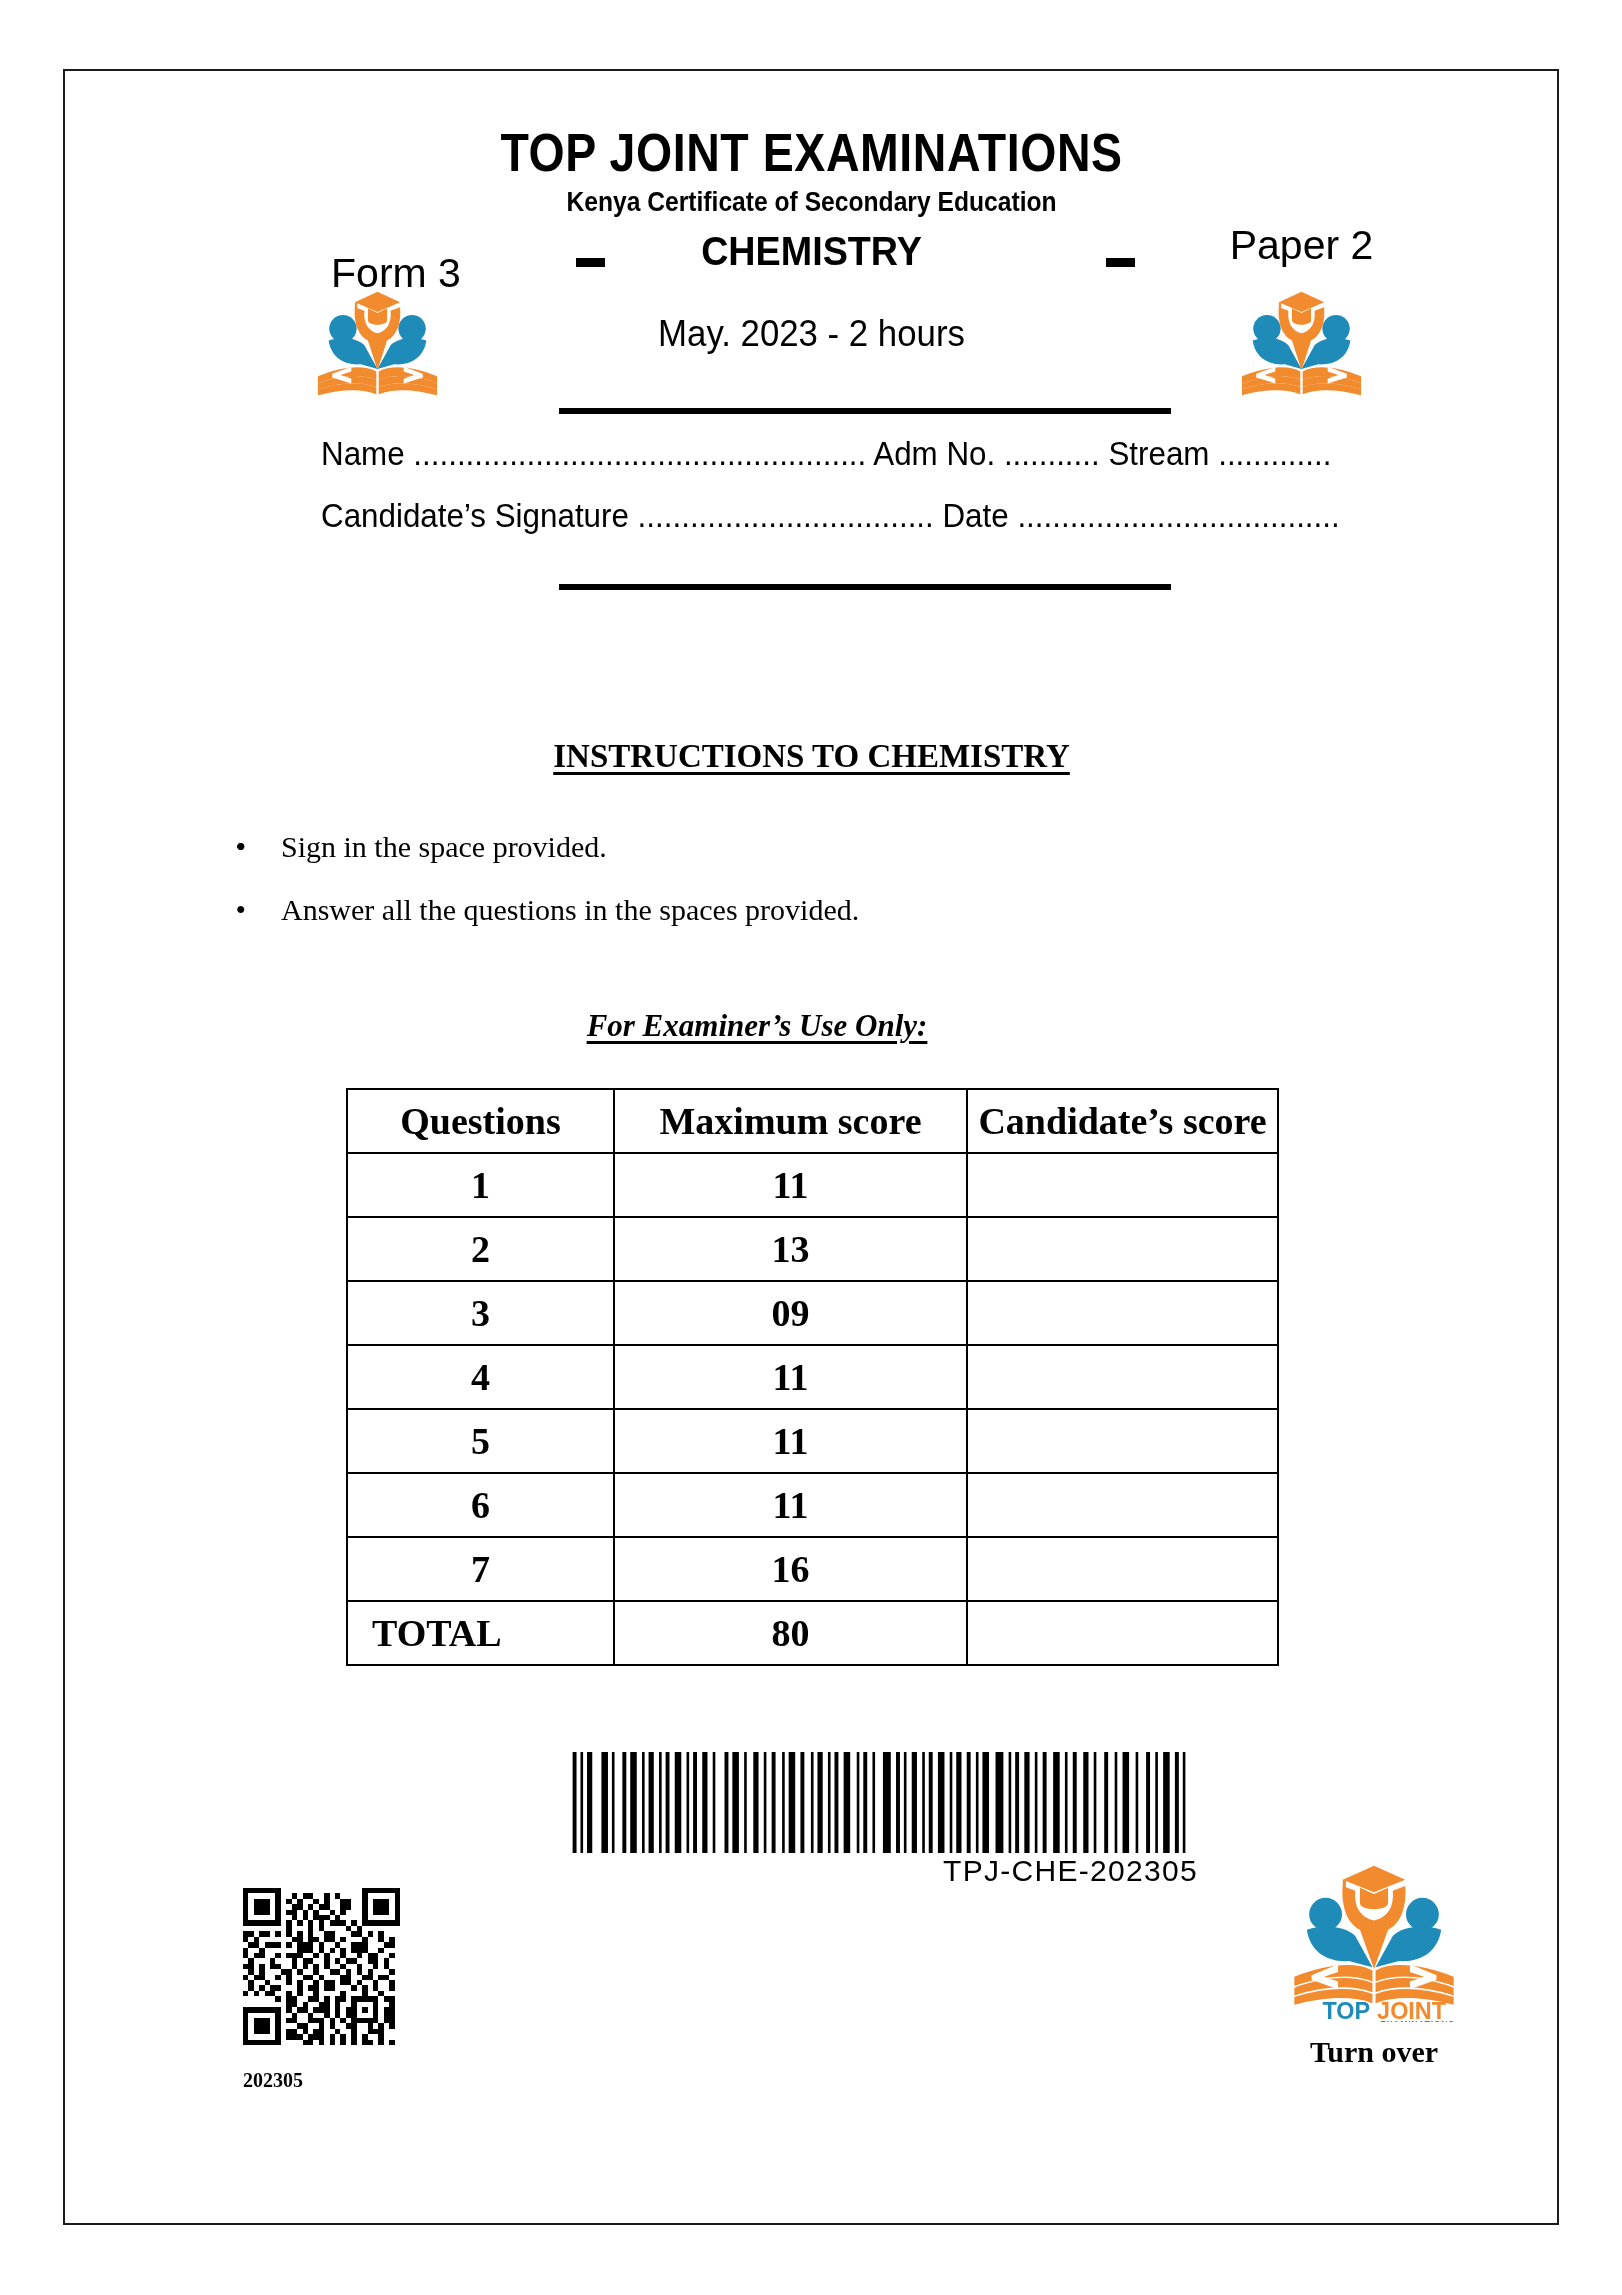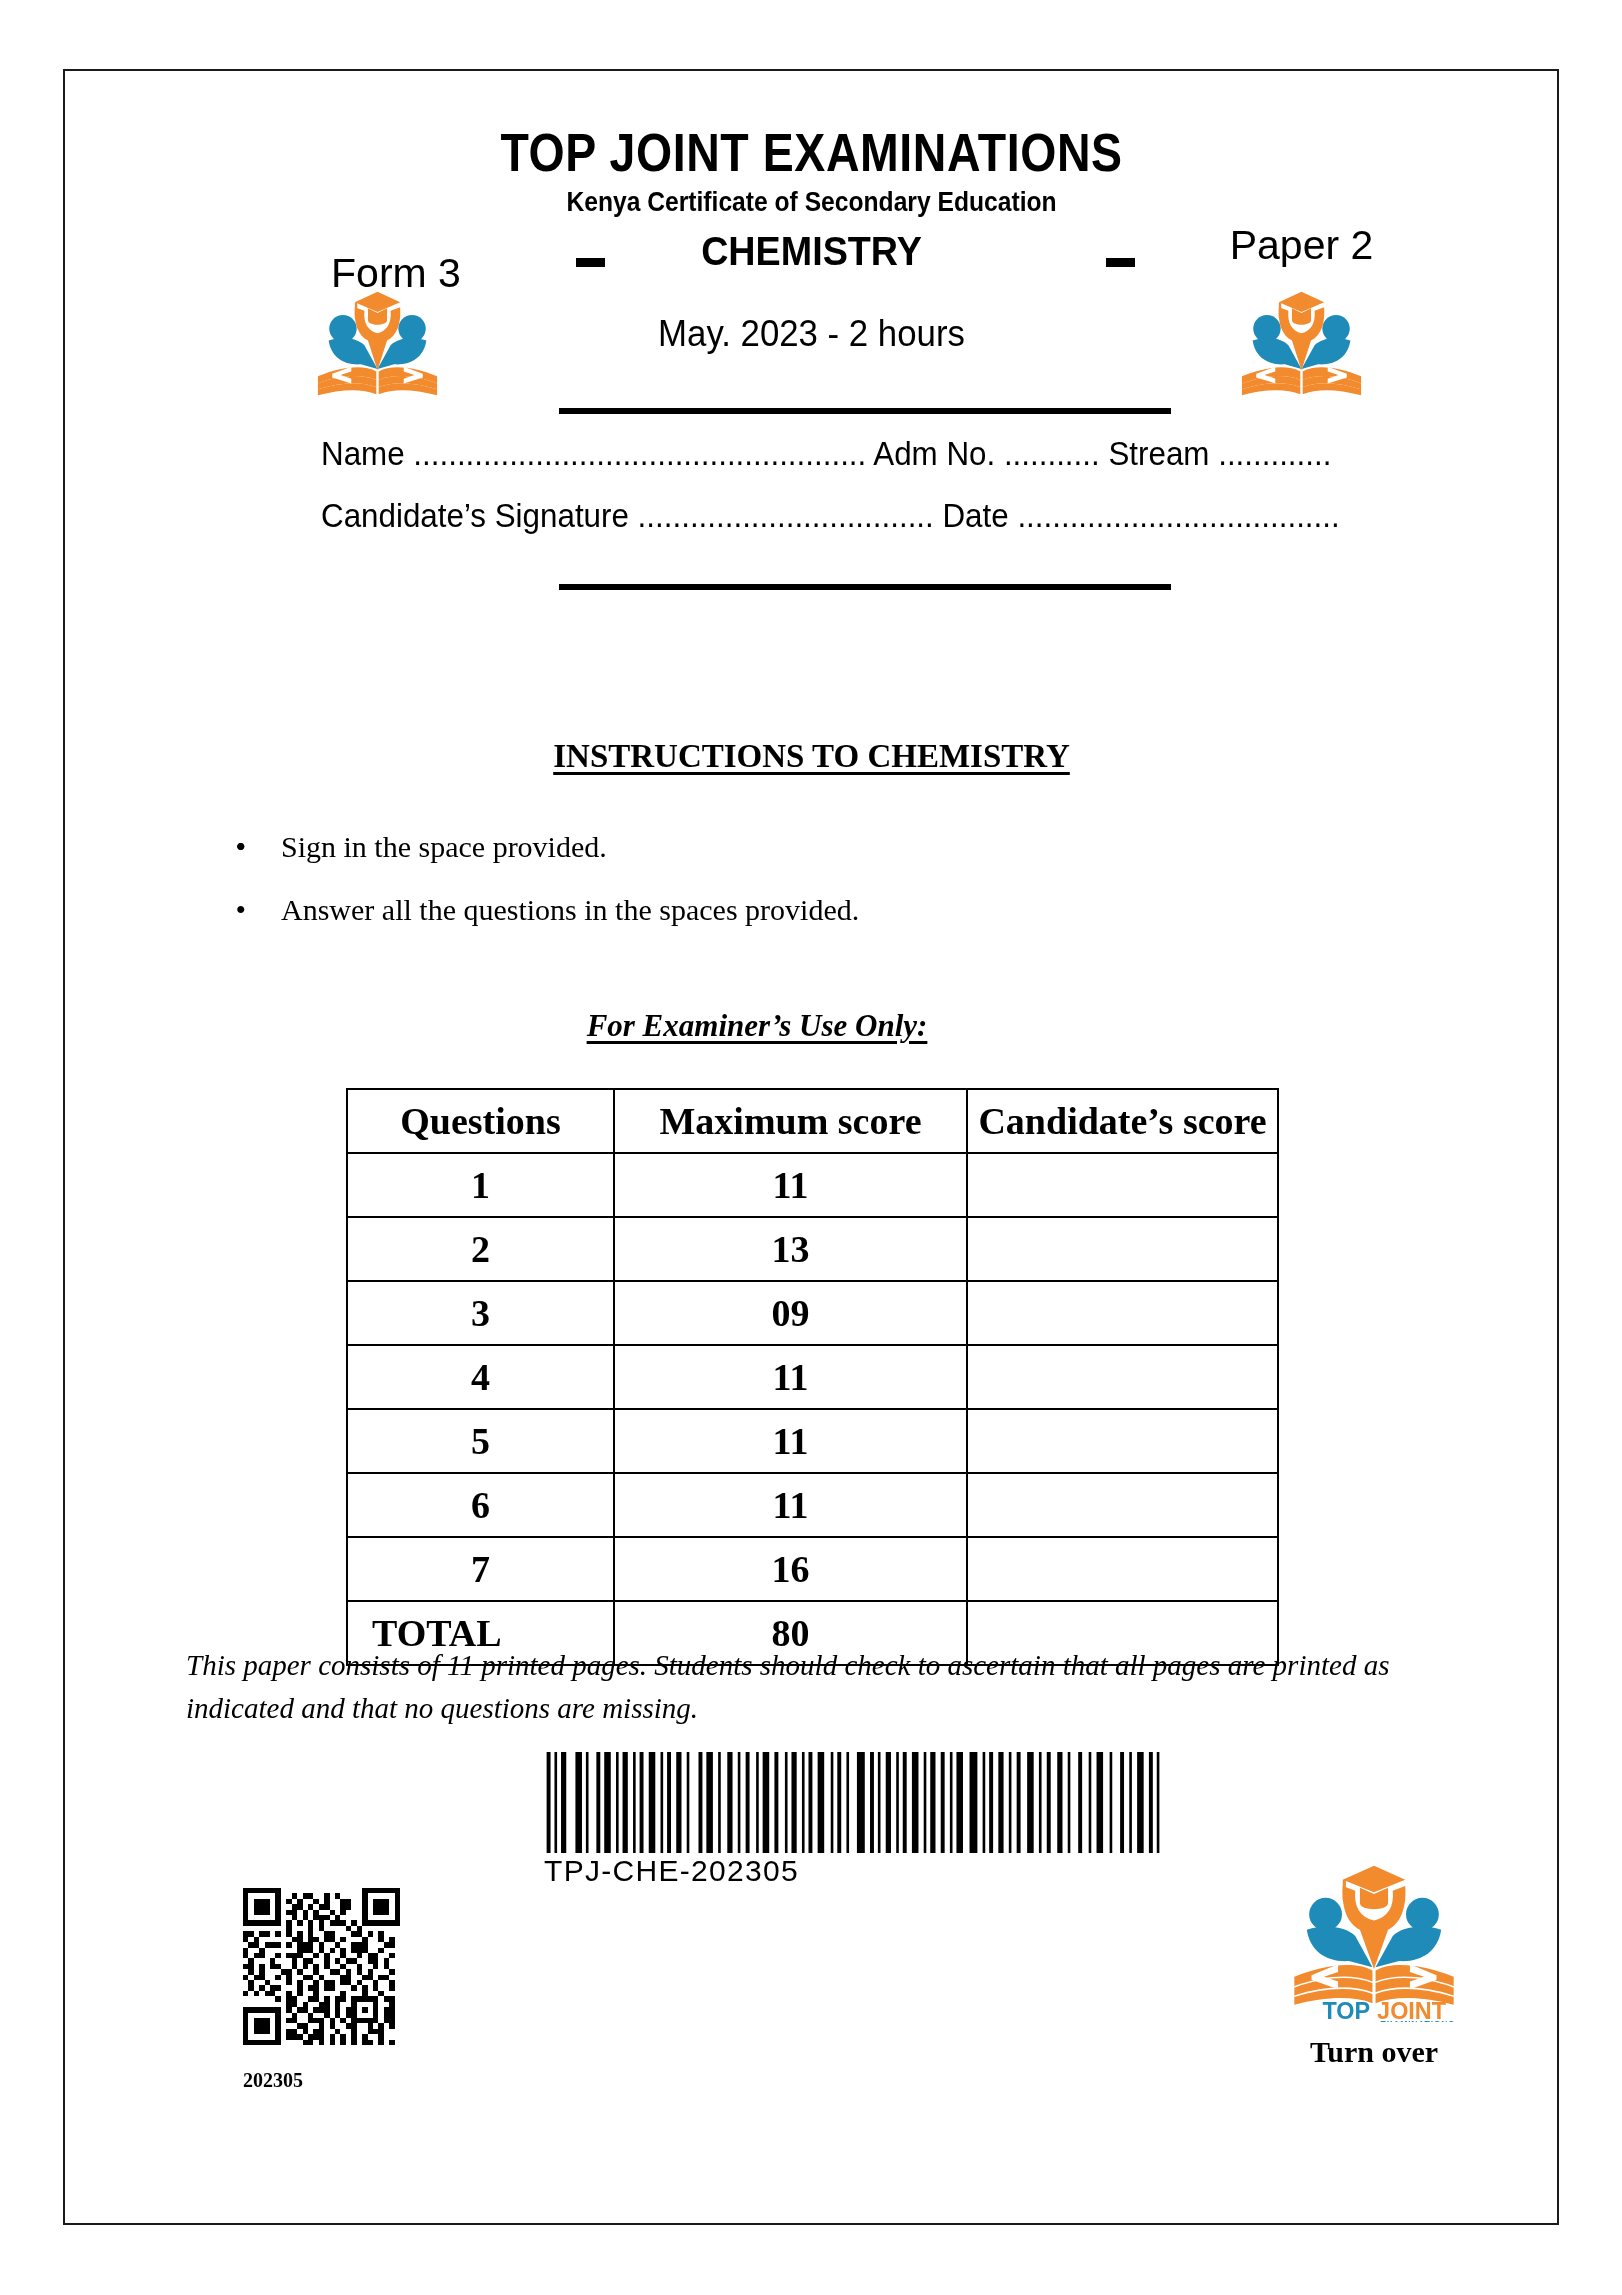--- a/index.html
+++ b/index.html
@@ -253,24 +253,24 @@
     top: 1644px;
     width: 1256px;
     font-style: italic;
     font-size: 29px;
     line-height: 43px;
   }
 
   
   .barcode-wrap {
     position: absolute;
-    left: 544px;
+    left: 570px;
     top: 1752px;
     width: 628px;
-    text-align: left;
+    text-align: right;
   }
   .barcode {
     height: 101px;
     width: 618px;
     display: block;
   }
   .barcode-text {
     font-family: "Liberation Sans", sans-serif;
     font-size: 30px;
     font-weight: 400;
@@ -455,21 +455,20 @@
         <td></td>
       </tr>
       <tr>
         <td class="total-label">TOTAL</td>
         <td>80</td>
         <td></td>
       </tr>
     </tbody>
   </table>
 
-  <div class="pages-note">This paper consists of 11 printed pages. Students should check to ascertain that all pages are printed as indicated and that no questions are missing.</div>
 
   <div class="barcode-wrap">
     <svg class="barcode" viewBox="0 0 472 78" preserveAspectRatio="none">
       <rect x="0" y="0" width="472" height="78" fill="#ffffff"></rect>
       <g fill="#000000">
         <rect x="2" y="0" width="3" height="78"></rect>
           <rect x="8" y="0" width="2" height="78"></rect>
         <rect x="13" y="0" width="4" height="78"></rect>
         <rect x="24" y="0" width="5" height="78"></rect>
           <rect x="32" y="0" width="2" height="78"></rect>

